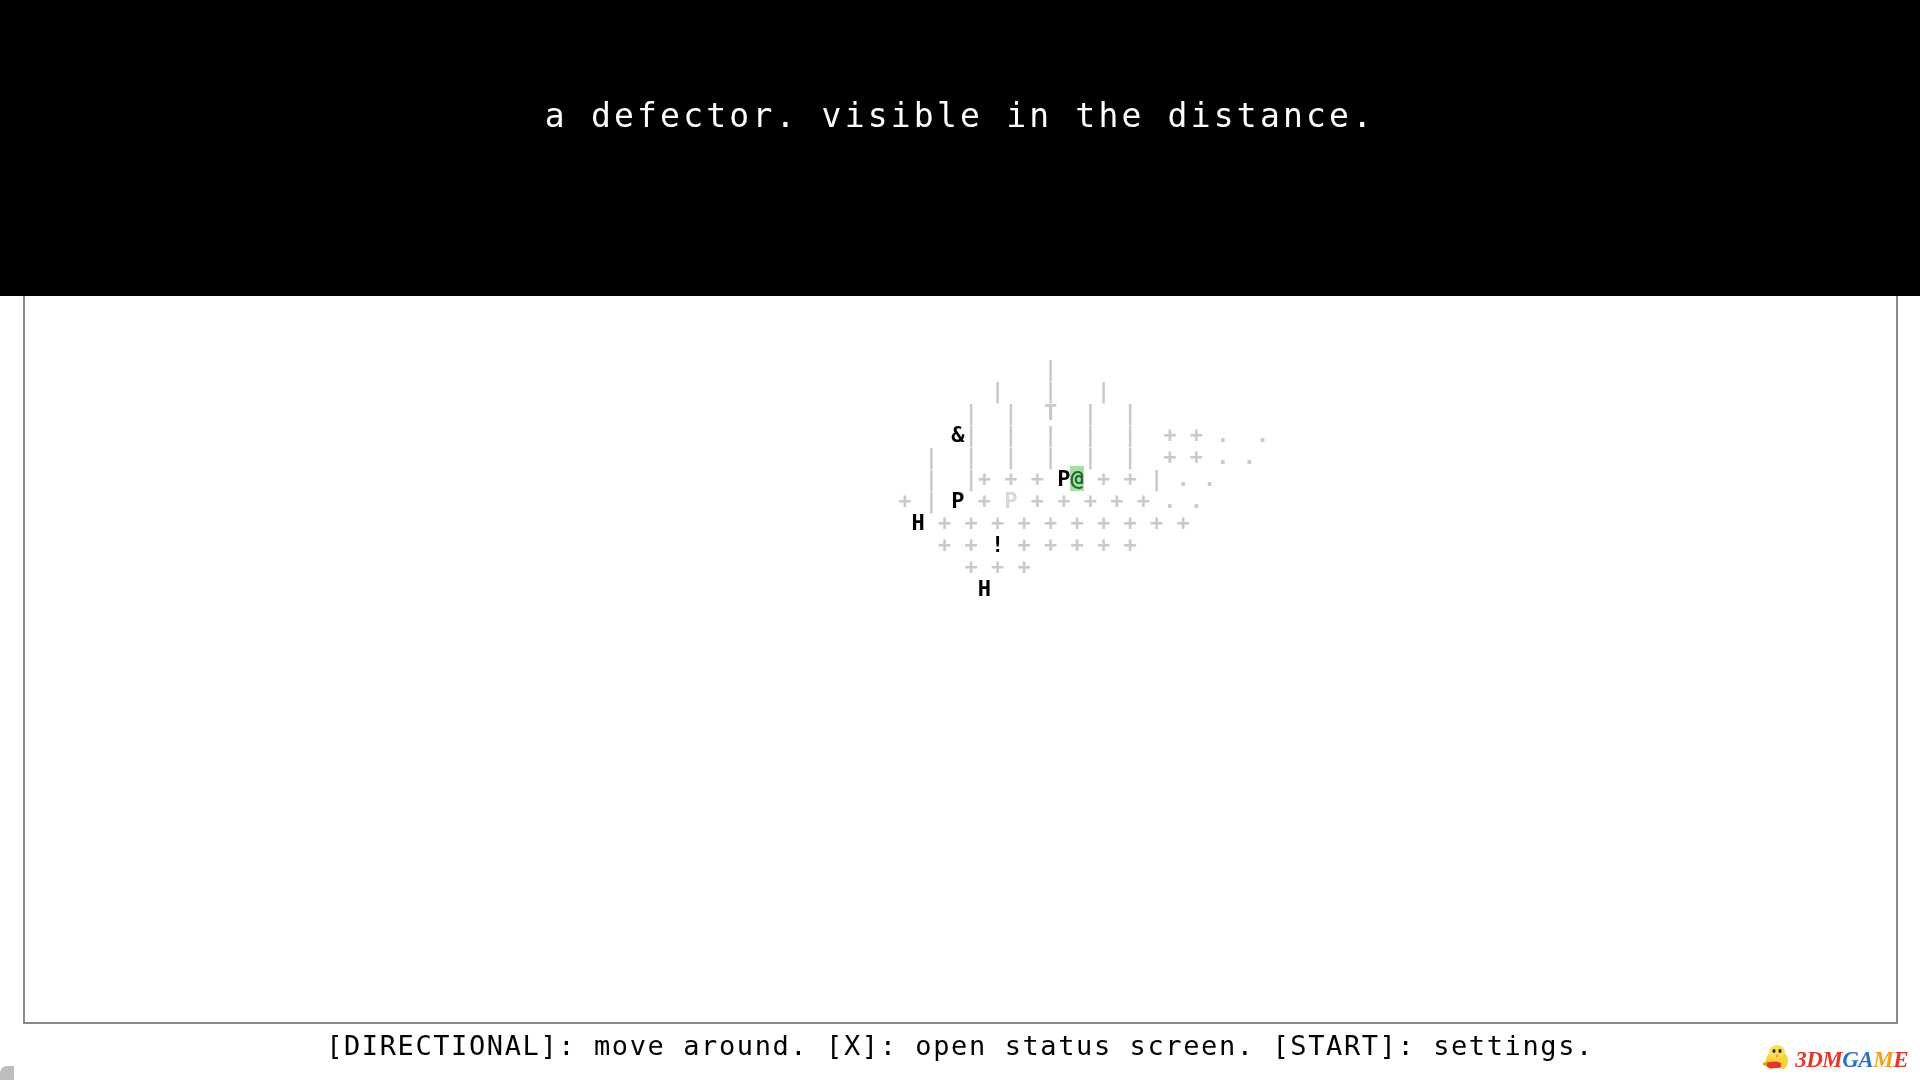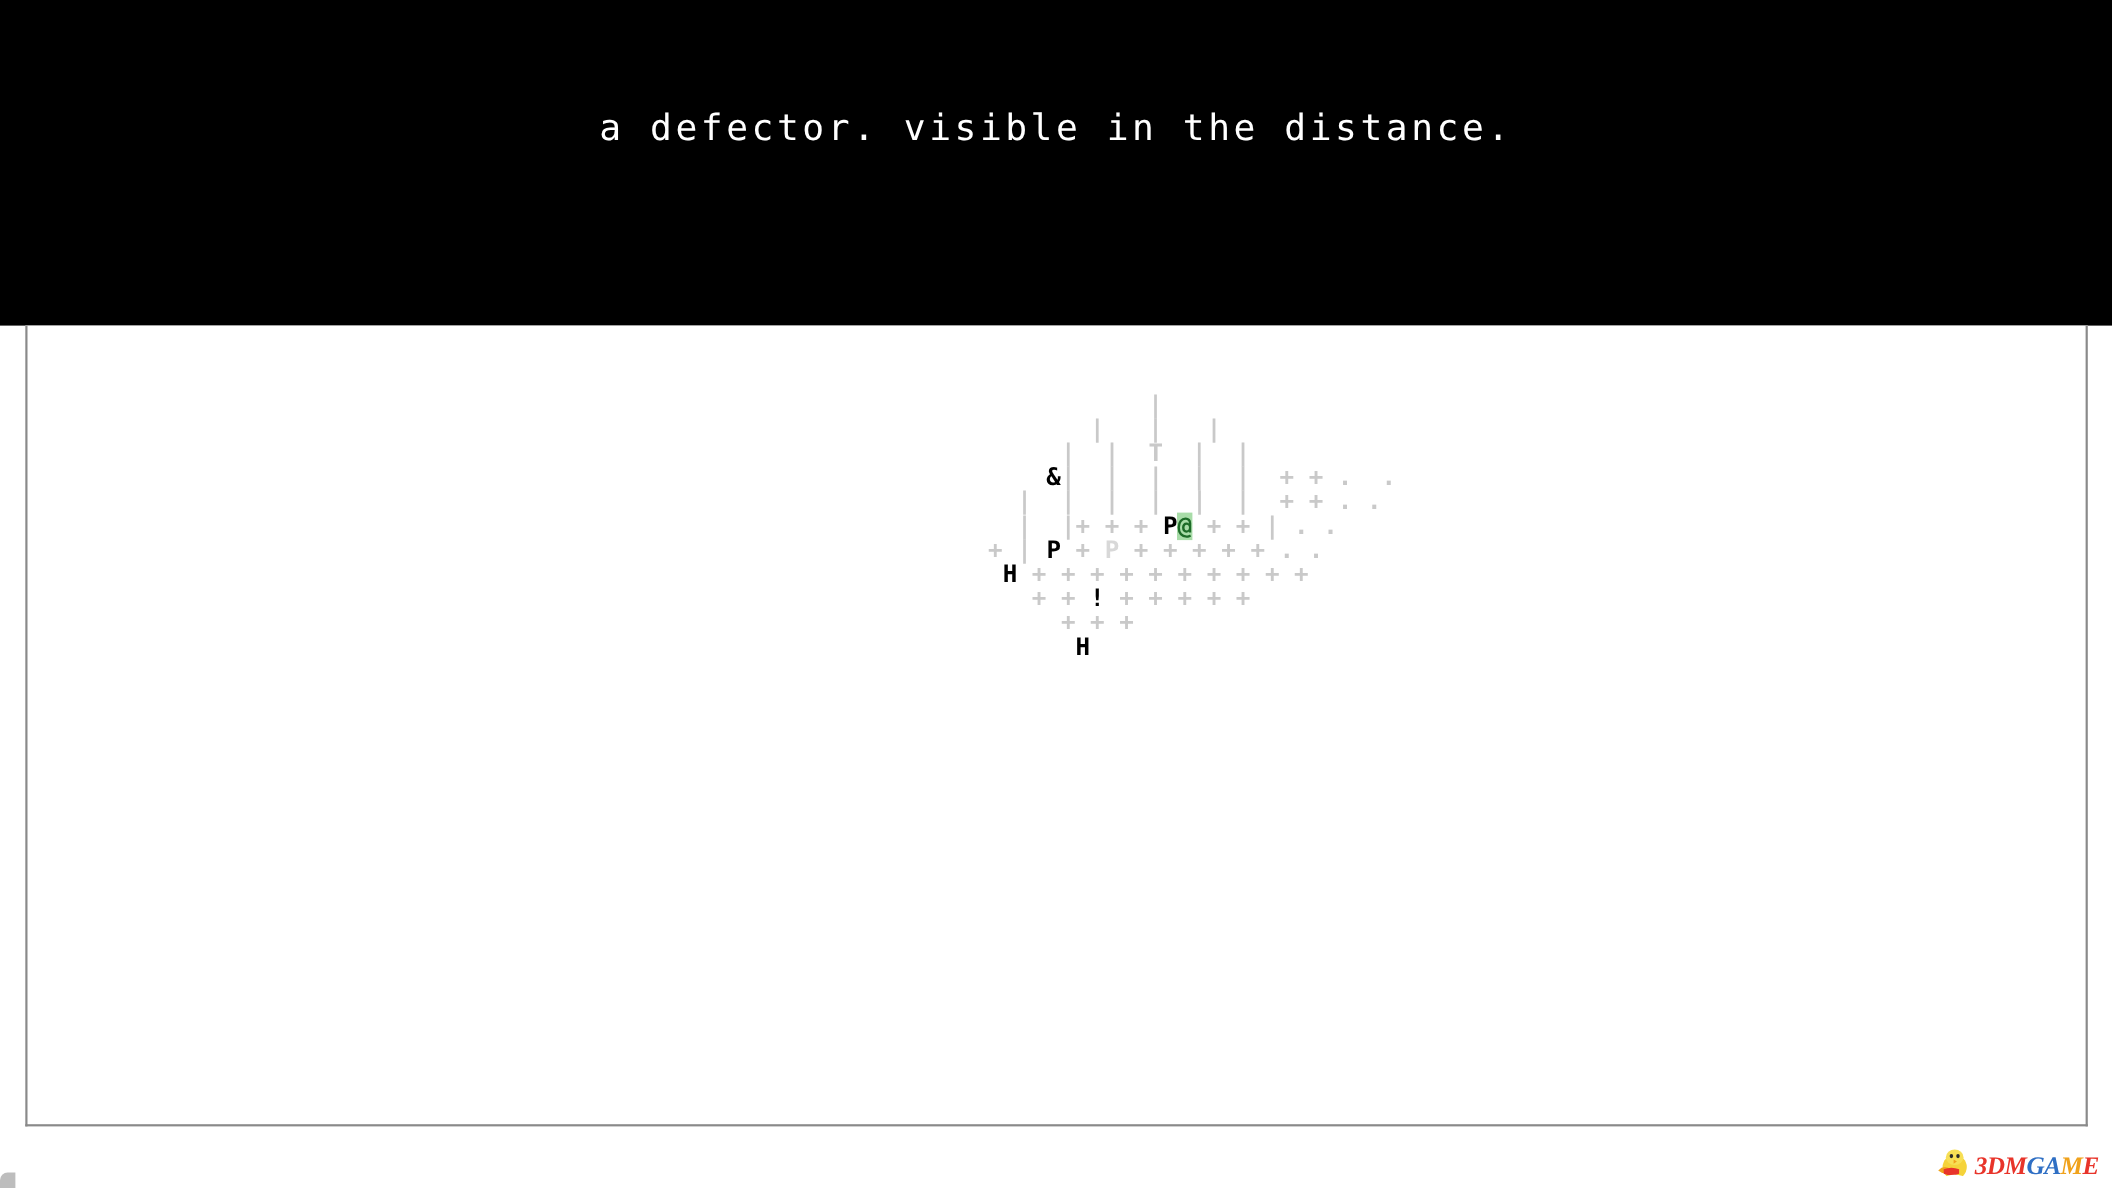--- a/index.html
+++ b/index.html
@@ -146,20 +146,21 @@
 <div id="screen">
 
   <div id="narration-banner">
     <div id="narration-text">a defector. visible in the distance.</div>
   </div>
 
   <div id="game-frame">
     <div id="ascii-map"><span class="maprow"><span class="g-dim">            </span><span class="g-dim">|</span></span><span class="maprow"><span class="g-dim">        </span><span class="g-dim">|</span><span class="g-dim">   </span><span class="g-dim">|</span><span class="g-dim">   </span><span class="g-dim">|</span></span><span class="maprow"><span class="g-dim">      </span><span class="g-dim">|</span><span class="g-dim">  </span><span class="g-dim">|</span><span class="g-dim">  </span><span class="g-dim">T</span><span class="g-dim">  </span><span class="g-dim">|</span><span class="g-dim">  </span><span class="g-dim">|</span></span><span class="maprow"><span class="g-dim">     </span><span class="g-entity">&amp;</span><span class="g-dim">|</span><span class="g-dim">  </span><span class="g-dim">|</span><span class="g-dim">  </span><span class="g-dim">|</span><span class="g-dim">  </span><span class="g-dim">|</span><span class="g-dim">  </span><span class="g-dim">|</span><span class="g-dim">  </span><span class="g-dim">+ + .  .</span></span><span class="maprow"><span class="g-dim">   </span><span class="g-dim">|</span><span class="g-dim">  </span><span class="g-dim">|</span><span class="g-dim">  </span><span class="g-dim">|</span><span class="g-dim">  </span><span class="g-dim">|</span><span class="g-dim">  </span><span class="g-dim">|</span><span class="g-dim">  </span><span class="g-dim">|</span><span class="g-dim">  </span><span class="g-dim">+ + . .</span></span><span class="maprow"><span class="g-dim">   </span><span class="g-dim">|</span><span class="g-dim">  </span><span class="g-dim">|</span><span class="g-dim">+ + + </span><span class="g-entity">P</span><span class="g-dim"></span><span class="g-player">@</span><span class="g-dim"> + + </span><span class="g-dim">|</span><span class="g-dim"> . .</span></span><span class="maprow"><span class="g-dim"> + </span><span class="g-dim">|</span><span class="g-dim"> </span><span class="g-entity">P</span><span class="g-dim"> + </span><span class="g-faint">P</span><span class="g-dim"> + + + + + . .</span></span><span class="maprow"><span class="g-dim">  </span><span class="g-entity">H</span><span class="g-dim"> + + + + + + + + + +</span></span><span class="maprow"><span class="g-dim">    + + </span><span class="g-entity">!</span><span class="g-dim"> + + + + +</span></span><span class="maprow"><span class="g-dim">      + + +</span></span><span class="maprow"><span class="g-dim">       </span><span class="g-entity">H</span></span></div>
   </div>
 
+  <div id="controls-bar">[DIRECTIONAL]: move around. [X]: open status screen. [START]: settings.</div>
 
   <div id="watermark">
     <svg id="watermark-mascot" width="34" height="30" viewBox="0 0 34 30">
       <ellipse cx="18" cy="17" rx="11" ry="11" fill="#f5d33a"></ellipse>
       <ellipse cx="18" cy="8" rx="8" ry="7" fill="#f7df55"></ellipse>
       <path d="M3 20 Q9 14 15 20 Q9 25 3 20 Z" fill="#f0a21c"></path>
       <path d="M8 19 Q15 16 22 19 L22 23 Q15 26 8 23 Z" fill="#e8342a"></path>
       <ellipse cx="15" cy="7" rx="1.6" ry="1.9" fill="#2a2a2a"></ellipse>
       <ellipse cx="21" cy="7" rx="1.6" ry="1.9" fill="#2a2a2a"></ellipse>
       <path d="M17 10 l3 2 -3 2 z" fill="#f0a21c"></path>

